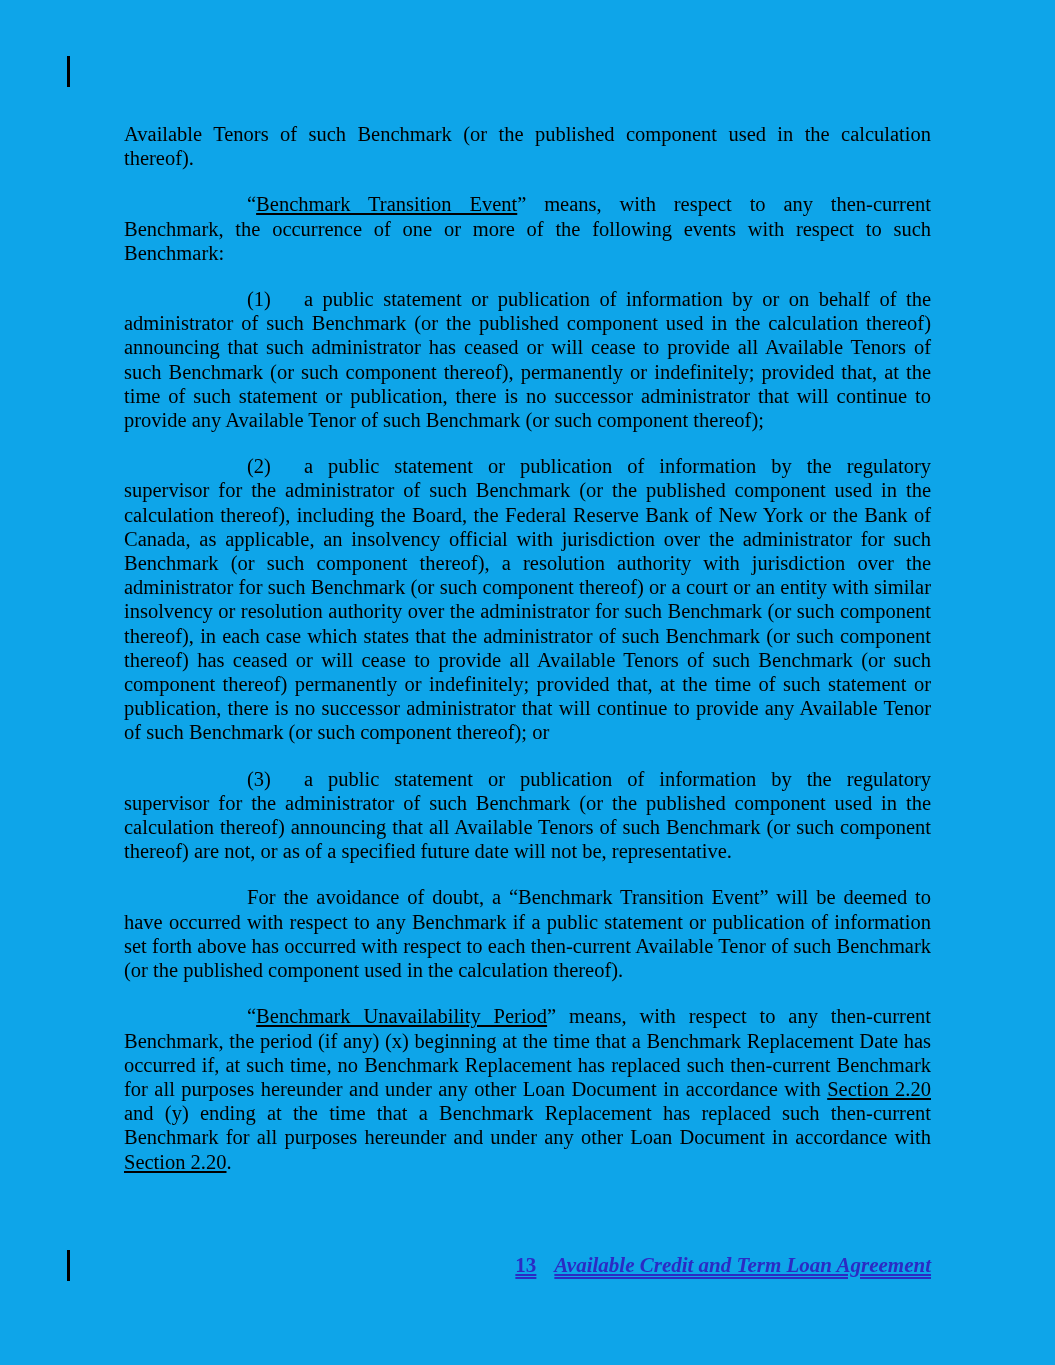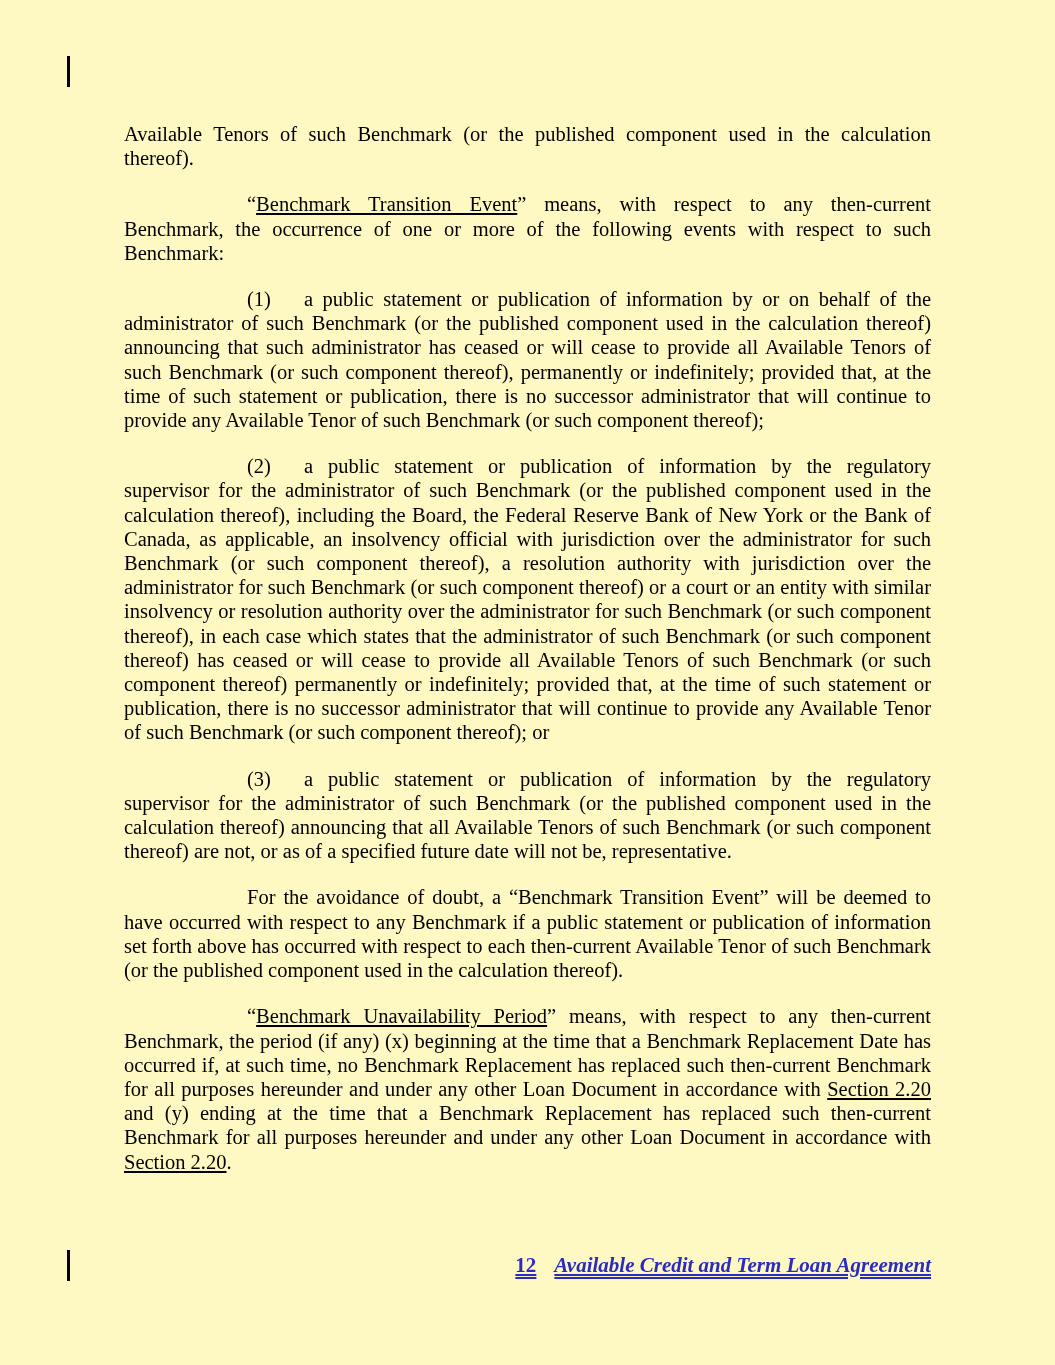--- a/index.html
+++ b/index.html
@@ -11,21 +11,21 @@
     width: 1055px;
     height: 1365px;
     position: relative;
     overflow: hidden;
     font-family: "Liberation Serif", serif;
     color: #000000;
   }
   .page {
     position: absolute;
     inset: 0;
-    background: #fef9c3;
+    background: #0ea5e9;
   }
   .revision-bar {
     position: absolute;
     left: 67px;
     width: 3px;
     height: 31px;
     background: #000000;
   }
   .revision-bar.top { top: 56px; }
   .revision-bar.bottom { top: 1250px; }
@@ -83,16 +83,16 @@
       <p class="para"><span class="">Available Tenors of such Benchmark (or the published component used in the calculation thereof).</span></p>
       <p class="para indent"><span class="">“</span><span class="uline">Benchmark Transition Event</span><span class="">” means, with respect to any then-current Benchmark, the occurrence of one or more of the following events with respect to such Benchmark:</span></p>
       <p class="para indent"><span>(1)</span><span class="tab"></span><span class="">a public statement or publication of information by or on behalf of the administrator of such Benchmark (or the published component used in the calculation thereof) announcing that such administrator has ceased or will cease to provide all Available Tenors of such Benchmark (or such component thereof), permanently or indefinitely; provided that, at the time of such statement or publication, there is no successor administrator that will continue to provide any Available Tenor of such Benchmark (or such component thereof);</span></p>
       <p class="para indent"><span>(2)</span><span class="tab"></span><span class="">a public statement or publication of information by the regulatory supervisor for the administrator of such Benchmark (or the published component used in the calculation thereof), including the Board, the Federal Reserve Bank of New York or the Bank of Canada, as applicable, an insolvency official with jurisdiction over the administrator for such Benchmark (or such component thereof), a resolution authority with jurisdiction over the administrator for such Benchmark (or such component thereof) or a court or an entity with similar insolvency or resolution authority over the administrator for such Benchmark (or such component thereof), in each case which states that the administrator of such Benchmark (or such component thereof) has ceased or will cease to provide all Available Tenors of such Benchmark (or such component thereof) permanently or indefinitely; provided that, at the time of such statement or publication, there is no successor administrator that will continue to provide any Available Tenor of such Benchmark (or such component thereof); or</span></p>
       <p class="para indent"><span>(3)</span><span class="tab"></span><span class="">a public statement or publication of information by the regulatory supervisor for the administrator of such Benchmark (or the published component used in the calculation thereof) announcing that all Available Tenors of such Benchmark (or such component thereof) are not, or as of a specified future date will not be, representative.</span></p>
       <p class="para indent"><span class="">For the avoidance of doubt, a “Benchmark Transition Event” will be deemed to have occurred with respect to any Benchmark if a public statement or publication of information set forth above has occurred with respect to each then-current Available Tenor of such Benchmark (or the published component used in the calculation thereof).</span></p>
       <p class="para indent"><span class="">“</span><span class="uline">Benchmark Unavailability Period</span><span class="">” means, with respect to any then-current Benchmark, the period (if any) (x) beginning at the time that a Benchmark Replacement Date has occurred if, at such time, no Benchmark Replacement has replaced such then-current Benchmark for all purposes hereunder and under any other Loan Document in accordance with </span><span class="uline">Section 2.20</span><span class=""> and (y) ending at the time that a Benchmark Replacement has replaced such then-current Benchmark for all purposes hereunder and under any other Loan Document in accordance with </span><span class="uline">Section 2.20</span><span class="">.</span></p>
     </div>
 
   <div class="footer">
-    <span class="page-num">12</span><span class="doc-title">Available Credit and Term Loan Agreement</span>
+    <span class="page-num">13</span><span class="doc-title">Available Credit and Term Loan Agreement</span>
   </div>
 
 </div>
 
 </body></html>

